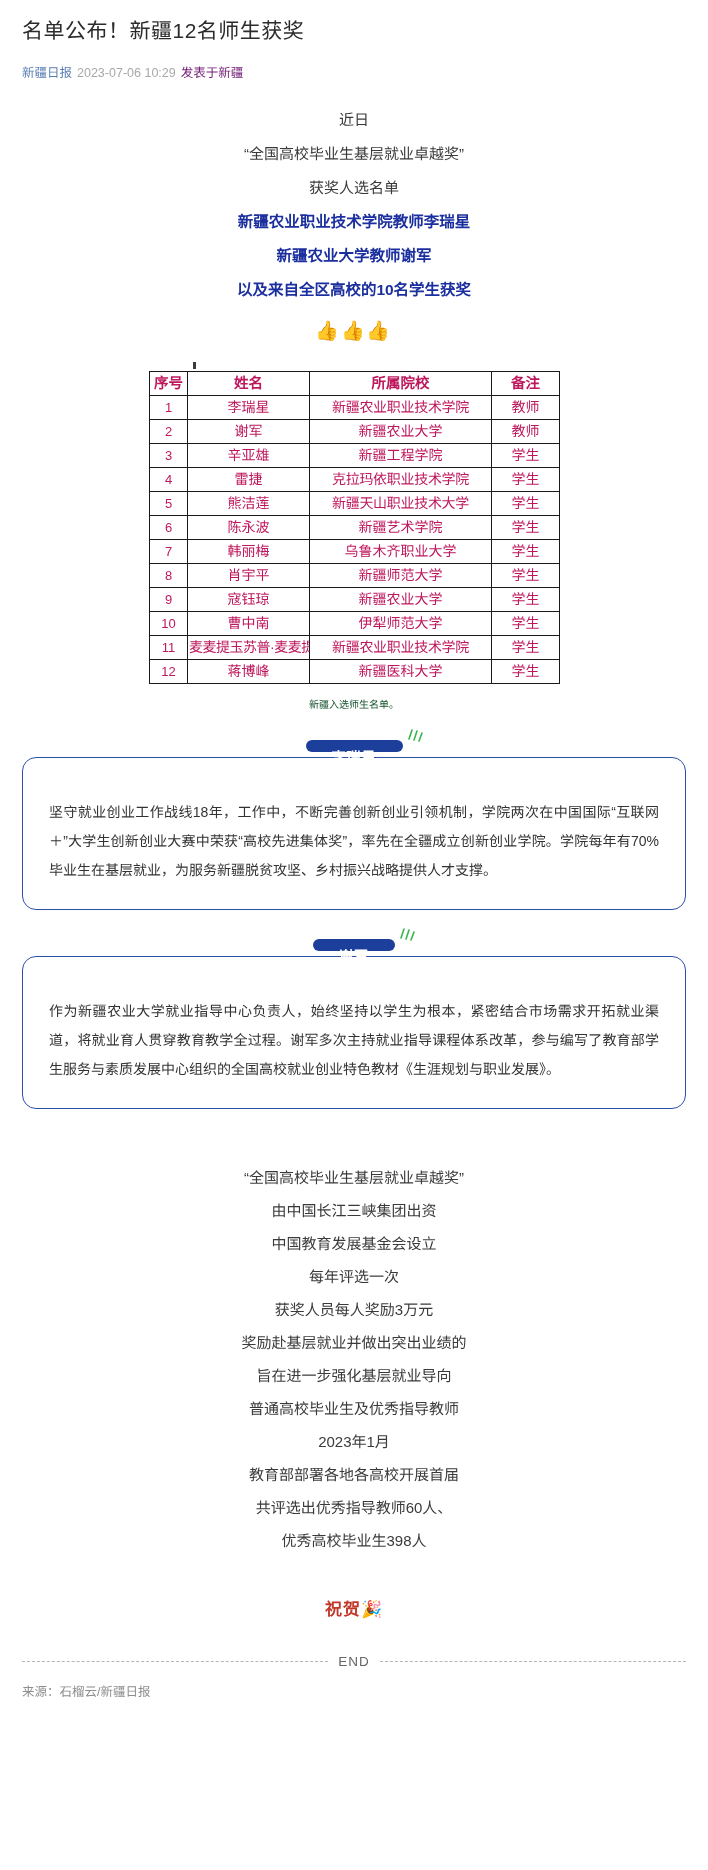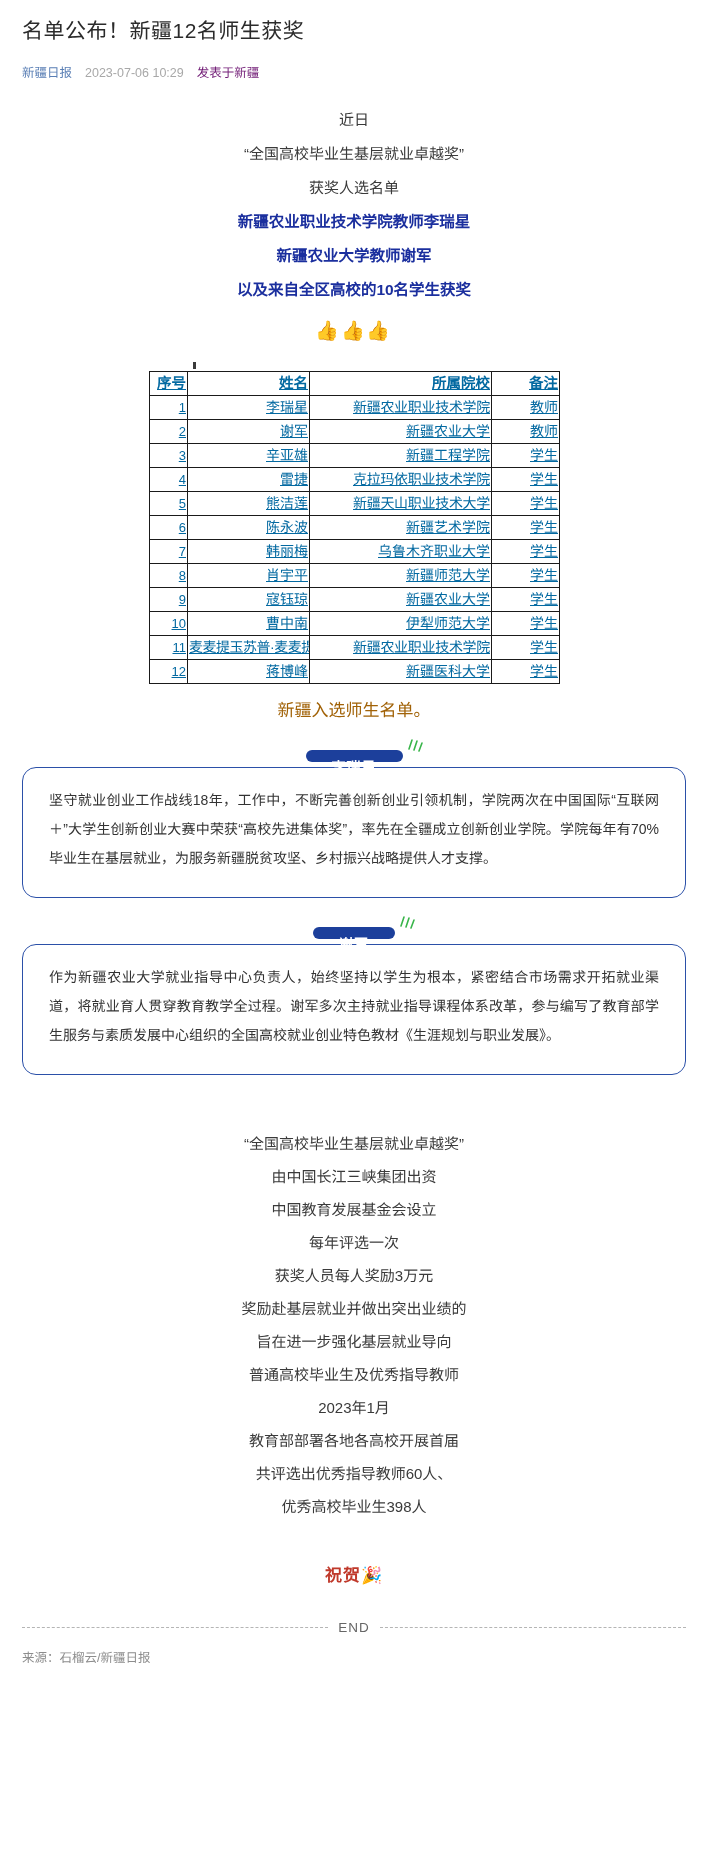--- a/index.html
+++ b/index.html
@@ -25,21 +25,21 @@
     font-size: 21px;
     font-weight: 400;
     line-height: 30px;
     color: #2b2b2b;
     letter-spacing: 0.5px;
     margin: 0 0 16px 0;
   }
   .meta-row {
     display: flex;
     align-items: baseline;
-    gap: 13px;
+    gap: 5px;
     font-size: 12.5px;
     padding-bottom: 22px;
   }
   .meta-source { color: #5a7fb5; }
   .meta-date  { color: #a8a8a8; }
   .meta-loc   { color: #701a75; }
 
   
   .article-body {
     padding: 0 22px;
@@ -82,45 +82,44 @@
     background: #3a3a3a;
   }
   table.names {
     border-collapse: collapse;
     width: 410px;
     table-layout: fixed;
     background: #fff;
   }
   table.names th, table.names td {
     border: 1.5px solid #1a1a1a;
-    text-align: right;
+    text-align: center;
     font-size: 14px;
     line-height: 21px;
     padding: 1px 1px;
-    color: #0369a1;
+    color: #be185d;
     white-space: nowrap;
     overflow: hidden;
-    text-decoration: underline;
   }
   table.names th {
     font-weight: bold;
     font-size: 14.5px;
   }
   table.names td.idx { font-size: 13px; }
   .col-idx  { width: 38px; }
   .col-name { width: 122px; }
   .col-sch  { width: 182px; }
   .col-note { width: 68px; }
   td.tight { font-size: 12.2px; letter-spacing: -0.5px; }
   td.tight2 { font-size: 13px; letter-spacing: -0.3px; }
 
   .table-caption {
     text-align: center;
-    font-size: 17px;
-    color: #a16207;
+    font-size: 10px;
+    color: #14532d;
     margin: 12px 0 0 0;
   }
 
   
   .quote-block {
     margin: 46px 22px 0 22px;
     position: relative;
   }
   .quote-badge-wrap {
     display: flex;
@@ -142,21 +141,21 @@
   }
   .spark {
     position: absolute;
     right: -22px; top: -13px;
     width: 20px; height: 18px;
     z-index: 4;
   }
   .quote-card {
     border: 1.5px solid #2b50a8;
     border-radius: 14px;
-    padding: 18px 26px 24px 26px;
+    padding: 40px 26px 24px 26px;
     font-size: 14px;
     line-height: 29px;
     color: #333333;
     text-align: justify;
     background: #fff;
   }
 
   
   .closing {
     margin-top: 52px;

